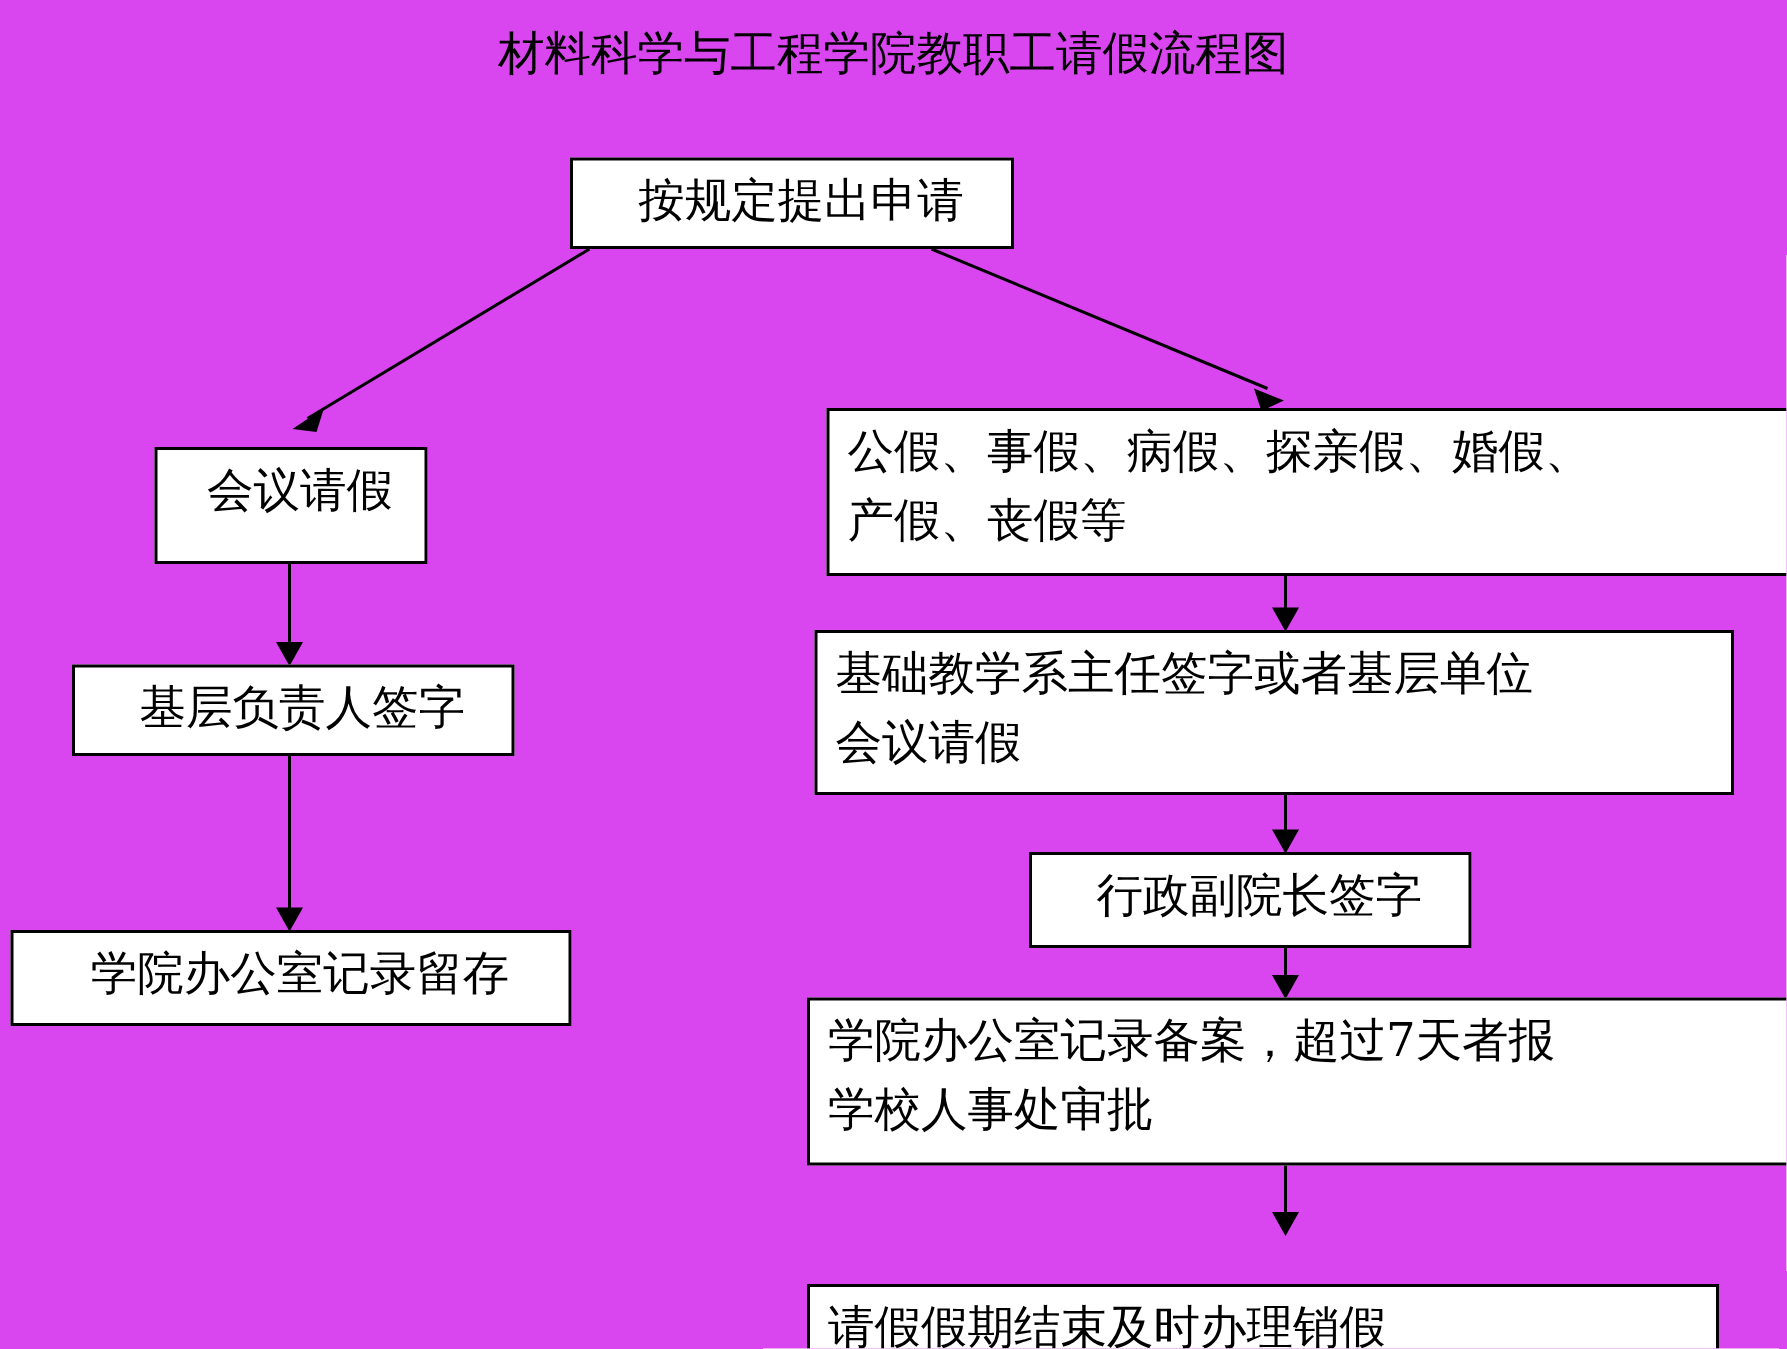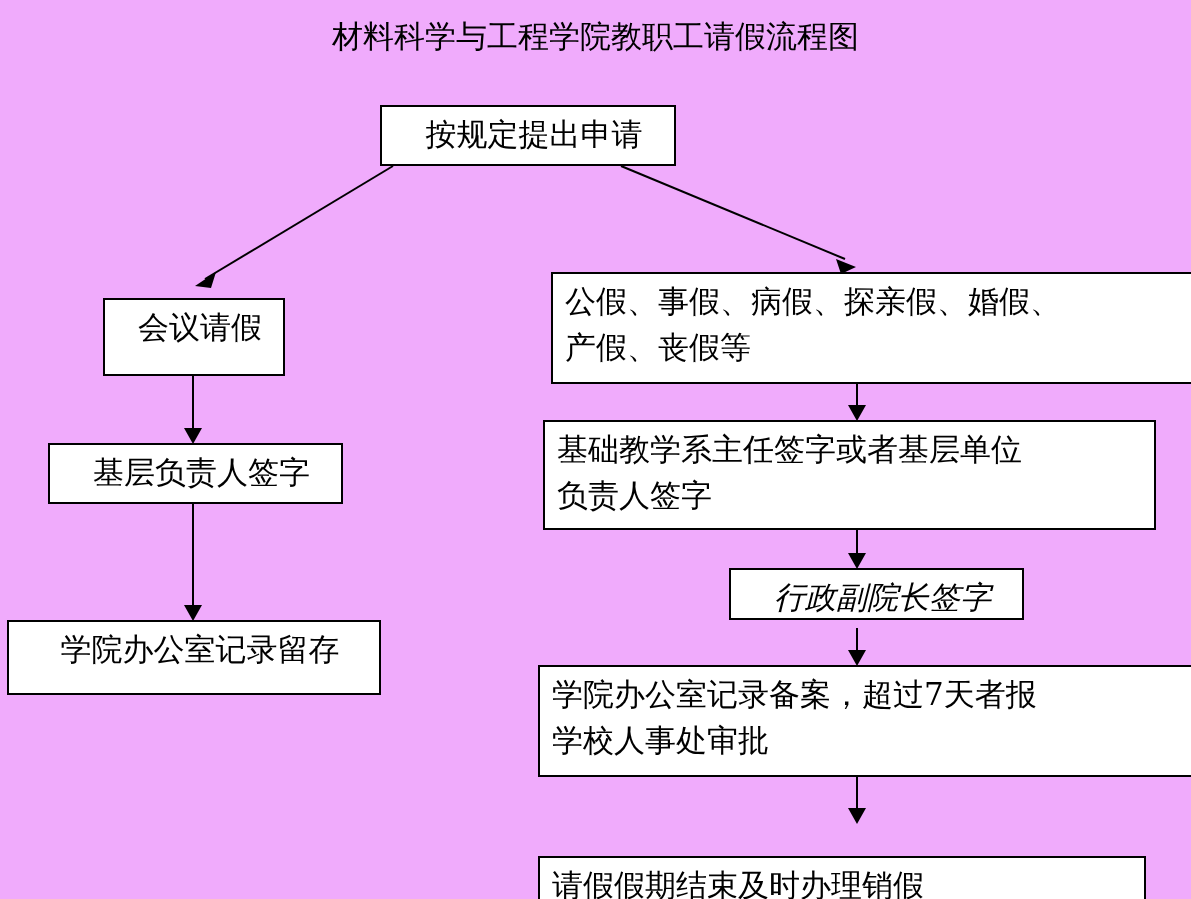--- a/index.html
+++ b/index.html
@@ -8,21 +8,21 @@
     background: #ffffff;
   }
   body {
     font-family: "DejaVu Serif", "Liberation Serif", serif;
     color: #000000;
   }
   #canvas {
     position: relative;
     width: 1191px;
     height: 899px;
-    background: #f0abfc;
+    background: #d946ef;
     overflow: hidden;
   }
   #title {
     position: absolute;
     left: 0;
     top: 16px;
     width: 1191px;
     text-align: center;
     font-size: 31px;
     line-height: 40px;
@@ -118,35 +118,35 @@
   </div>
 
   <div class="node center" style="left:103px; top:298px; width:182px; height:78px;">
     <span class="txt">会议请假</span>
   </div>
 
   <div class="node center" style="left:48px; top:443px; width:295px; height:61px;">
     <span class="txt">基层负责人签字</span>
   </div>
 
-  <div class="node center" style="left:7px; top:620px; width:374px; height:75px;">
+  <div class="node center" style="left:7px; top:620px; width:374px; height:64px;">
     <span class="txt">学院办公室记录留存</span>
   </div>
 
   <div class="node" style="left:551px; top:272px; width:712px; height:112px;">
     <span class="txt">公假、事假、病假、探亲假、婚假、
 产假、丧假等</span>
   </div>
 
   <div class="node" style="left:543px; top:420px; width:613px; height:110px;">
     <span class="txt">基础教学系主任签字或者基层单位
-负责人签字</span>
+会议请假</span>
   </div>
 
-  <div class="node center" style="left:729px; top:568px; width:295px; height:52px;font-style:italic;">
+  <div class="node center" style="left:686px; top:568px; width:295px; height:64px;">
     <span class="txt">行政副院长签字</span>
   </div>
 
   <div class="node" style="left:538px; top:665px; width:656px; height:112px;">
     <span class="txt">学院办公室记录备案，超过7天者报
 学校人事处审批</span>
   </div>
 
   <div class="node" style="left:538px; top:856px; width:608px; height:60px;">
     <span class="txt">请假假期结束及时办理销假</span>

